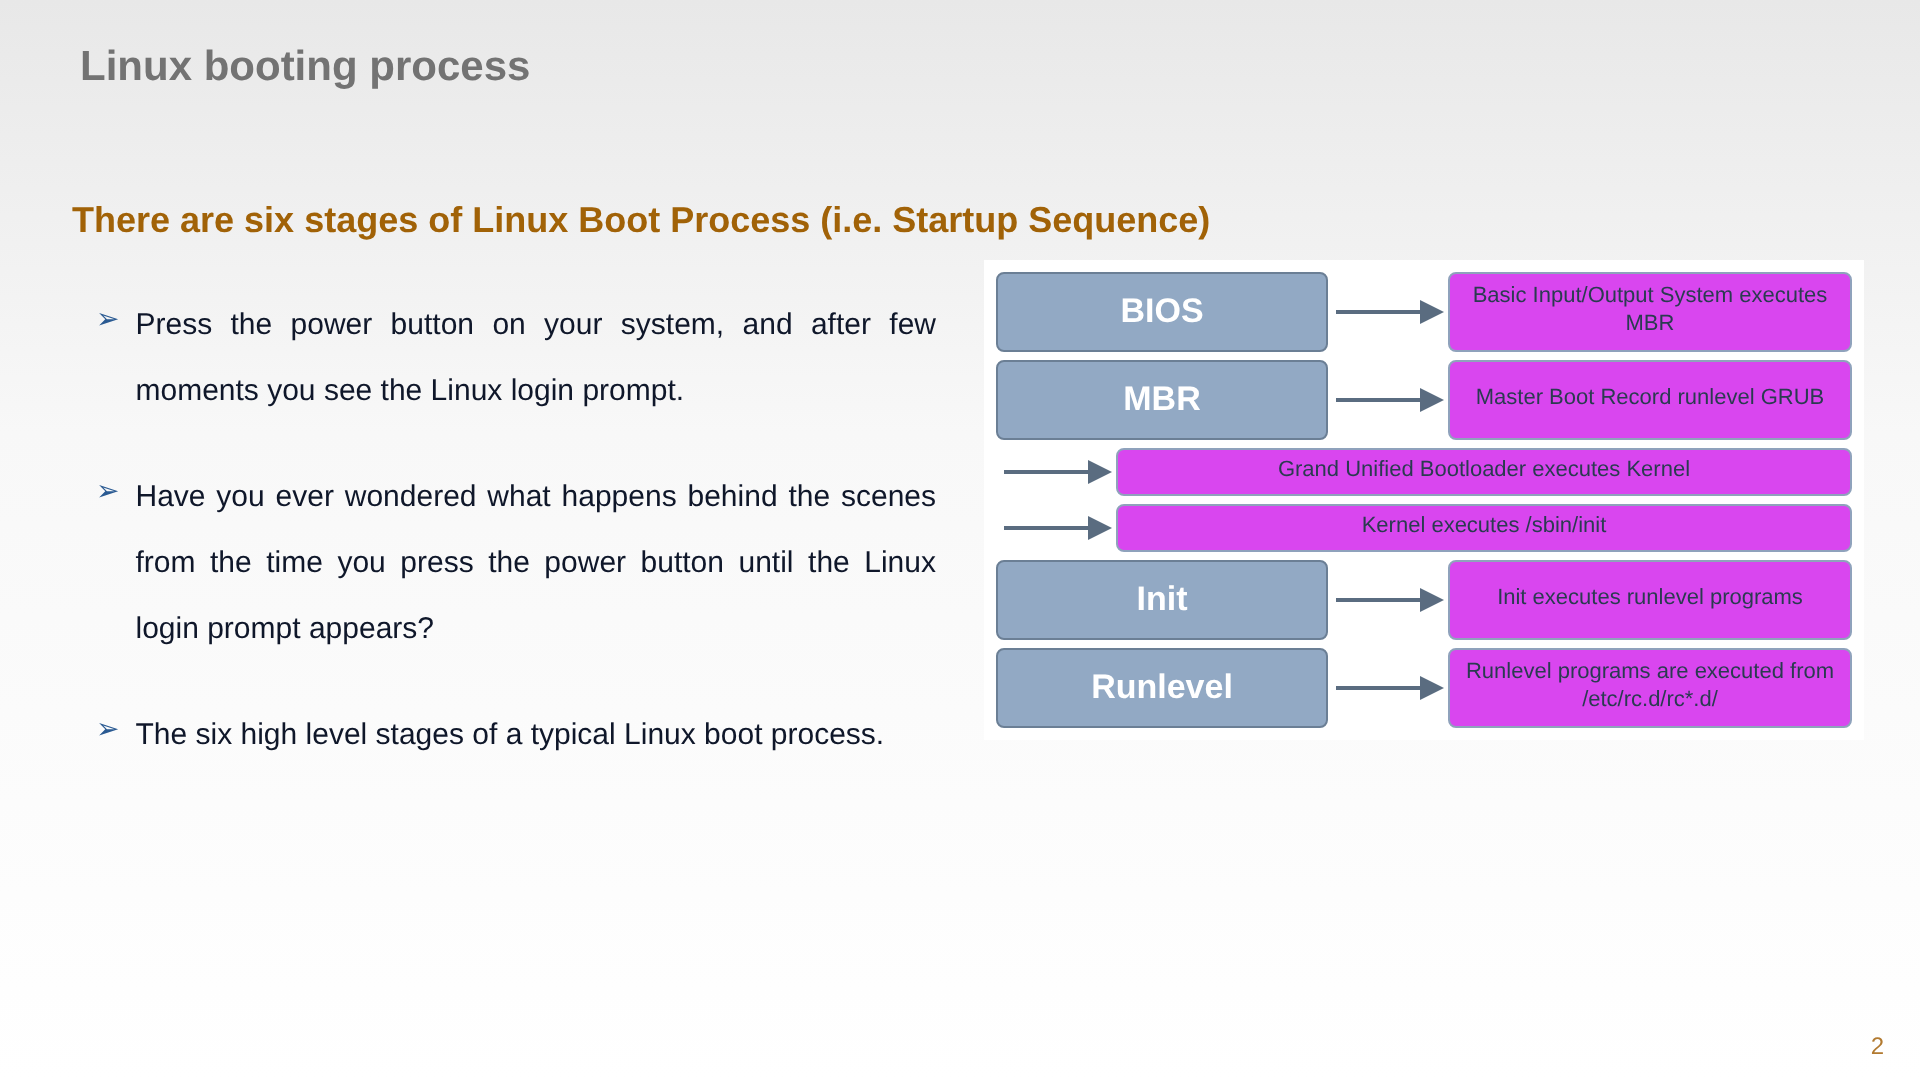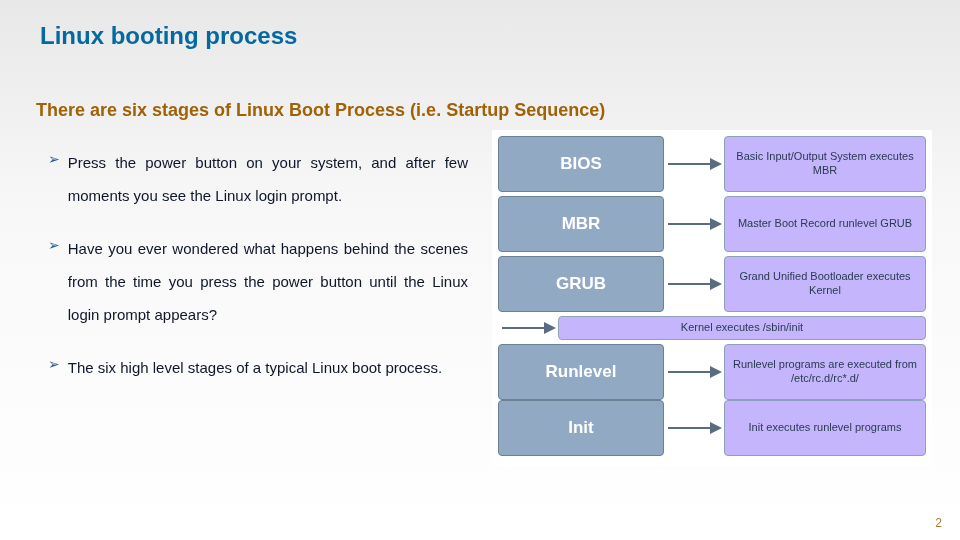--- a/index.html
+++ b/index.html
@@ -6,23 +6,23 @@
   html, body { width: 960px; height: 540px; overflow: hidden; }
   body {
     font-family: Arial, Helvetica, sans-serif;
     background: linear-gradient(to bottom, #e8e8e8 0%, #f8f8f8 40%, #ffffff 100%);
     position: relative;
   }
   .title {
     position: absolute;
     top: 22px;
     left: 40px;
-    font-size: 24px;
+    font-size: 21px;
     font-weight: bold;
-    color: #0369a1;
+    color: #737373;
   }
   .subtitle {
     position: absolute;
     top: 100px;
     left: 36px;
     font-size: 18px;
     font-weight: bold;
     font-family: Liberation Sans, sans-serif;
     color: #a16207;
   }
@@ -59,21 +59,21 @@
     padding: 6px 6px 6px 6px;
   }
   .row {
     display: flex;
     align-items: stretch;
     margin-bottom: 4px;
     position: relative;
   }
   .stage {
     width: 166px;
-    height: 56px;
+    height: 40px;
     background: #92a9c4;
     border: 1px solid #6b7f95;
     border-radius: 4px;
     color: #fff;
     font-weight: bold;
     font-size: 17px;
     display: flex;
     align-items: center;
     justify-content: center;
     flex: 0 0 auto;
@@ -81,21 +81,21 @@
   .arrow {
     width: 60px;
     display: flex;
     align-items: center;
     justify-content: center;
     flex: 0 0 auto;
   }
   .arrow svg { display: block; }
   .desc {
     flex: 1;
-    background: #c4b5fd;
+    background: #d946ef;
     border: 1px solid #8fa2bc;
     border-radius: 4px;
     color: #2a3b50;
     font-size: 11px;
     line-height: 1.25;
     display: flex;
     align-items: center;
     justify-content: center;
     text-align: center;
     padding: 4px 6px;
@@ -144,53 +144,52 @@
     <div class="stage">MBR</div>
     <div class="arrow">
       <svg width="56" height="18" viewBox="0 0 56 18">
           <line x1="2" y1="9" x2="44" y2="9" stroke="#5a6c80" stroke-width="2"></line>
           <polygon points="44,3 56,9 44,15" fill="#5a6c80"></polygon>
         </svg>
     </div>
     <div class="desc">Master Boot Record runlevel GRUB</div>
   </div>
   <div class="row">
-    <div class="stage">GRUB</div>
     <div class="arrow">
       <svg width="56" height="18" viewBox="0 0 56 18">
           <line x1="2" y1="9" x2="44" y2="9" stroke="#5a6c80" stroke-width="2"></line>
           <polygon points="44,3 56,9 44,15" fill="#5a6c80"></polygon>
         </svg>
     </div>
     <div class="desc">Grand Unified Bootloader executes Kernel</div>
   </div>
   <div class="row">
     <div class="arrow">
       <svg width="56" height="18" viewBox="0 0 56 18">
           <line x1="2" y1="9" x2="44" y2="9" stroke="#5a6c80" stroke-width="2"></line>
           <polygon points="44,3 56,9 44,15" fill="#5a6c80"></polygon>
         </svg>
     </div>
     <div class="desc">Kernel executes /sbin/init</div>
   </div>
+  <div class="row">
+    <div class="stage">Init</div>
+    <div class="arrow">
+      <svg width="56" height="18" viewBox="0 0 56 18">
+          <line x1="2" y1="9" x2="44" y2="9" stroke="#5a6c80" stroke-width="2"></line>
+          <polygon points="44,3 56,9 44,15" fill="#5a6c80"></polygon>
+        </svg>
+    </div>
+    <div class="desc">Init executes runlevel programs</div>
+  </div>
   <div class="row" style="margin-bottom:0;">
     <div class="stage">Runlevel</div>
     <div class="arrow">
       <svg width="56" height="18" viewBox="0 0 56 18">
           <line x1="2" y1="9" x2="44" y2="9" stroke="#5a6c80" stroke-width="2"></line>
           <polygon points="44,3 56,9 44,15" fill="#5a6c80"></polygon>
         </svg>
     </div>
     <div class="desc">Runlevel programs are executed from /etc/rc.d/rc*.d/</div>
   </div>
-  <div class="row">
-    <div class="stage">Init</div>
-    <div class="arrow">
-      <svg width="56" height="18" viewBox="0 0 56 18">
-          <line x1="2" y1="9" x2="44" y2="9" stroke="#5a6c80" stroke-width="2"></line>
-          <polygon points="44,3 56,9 44,15" fill="#5a6c80"></polygon>
-        </svg>
-    </div>
-    <div class="desc">Init executes runlevel programs</div>
-  </div>
 </div>
 
 <div class="page-num">2</div>
 
 </body></html>

